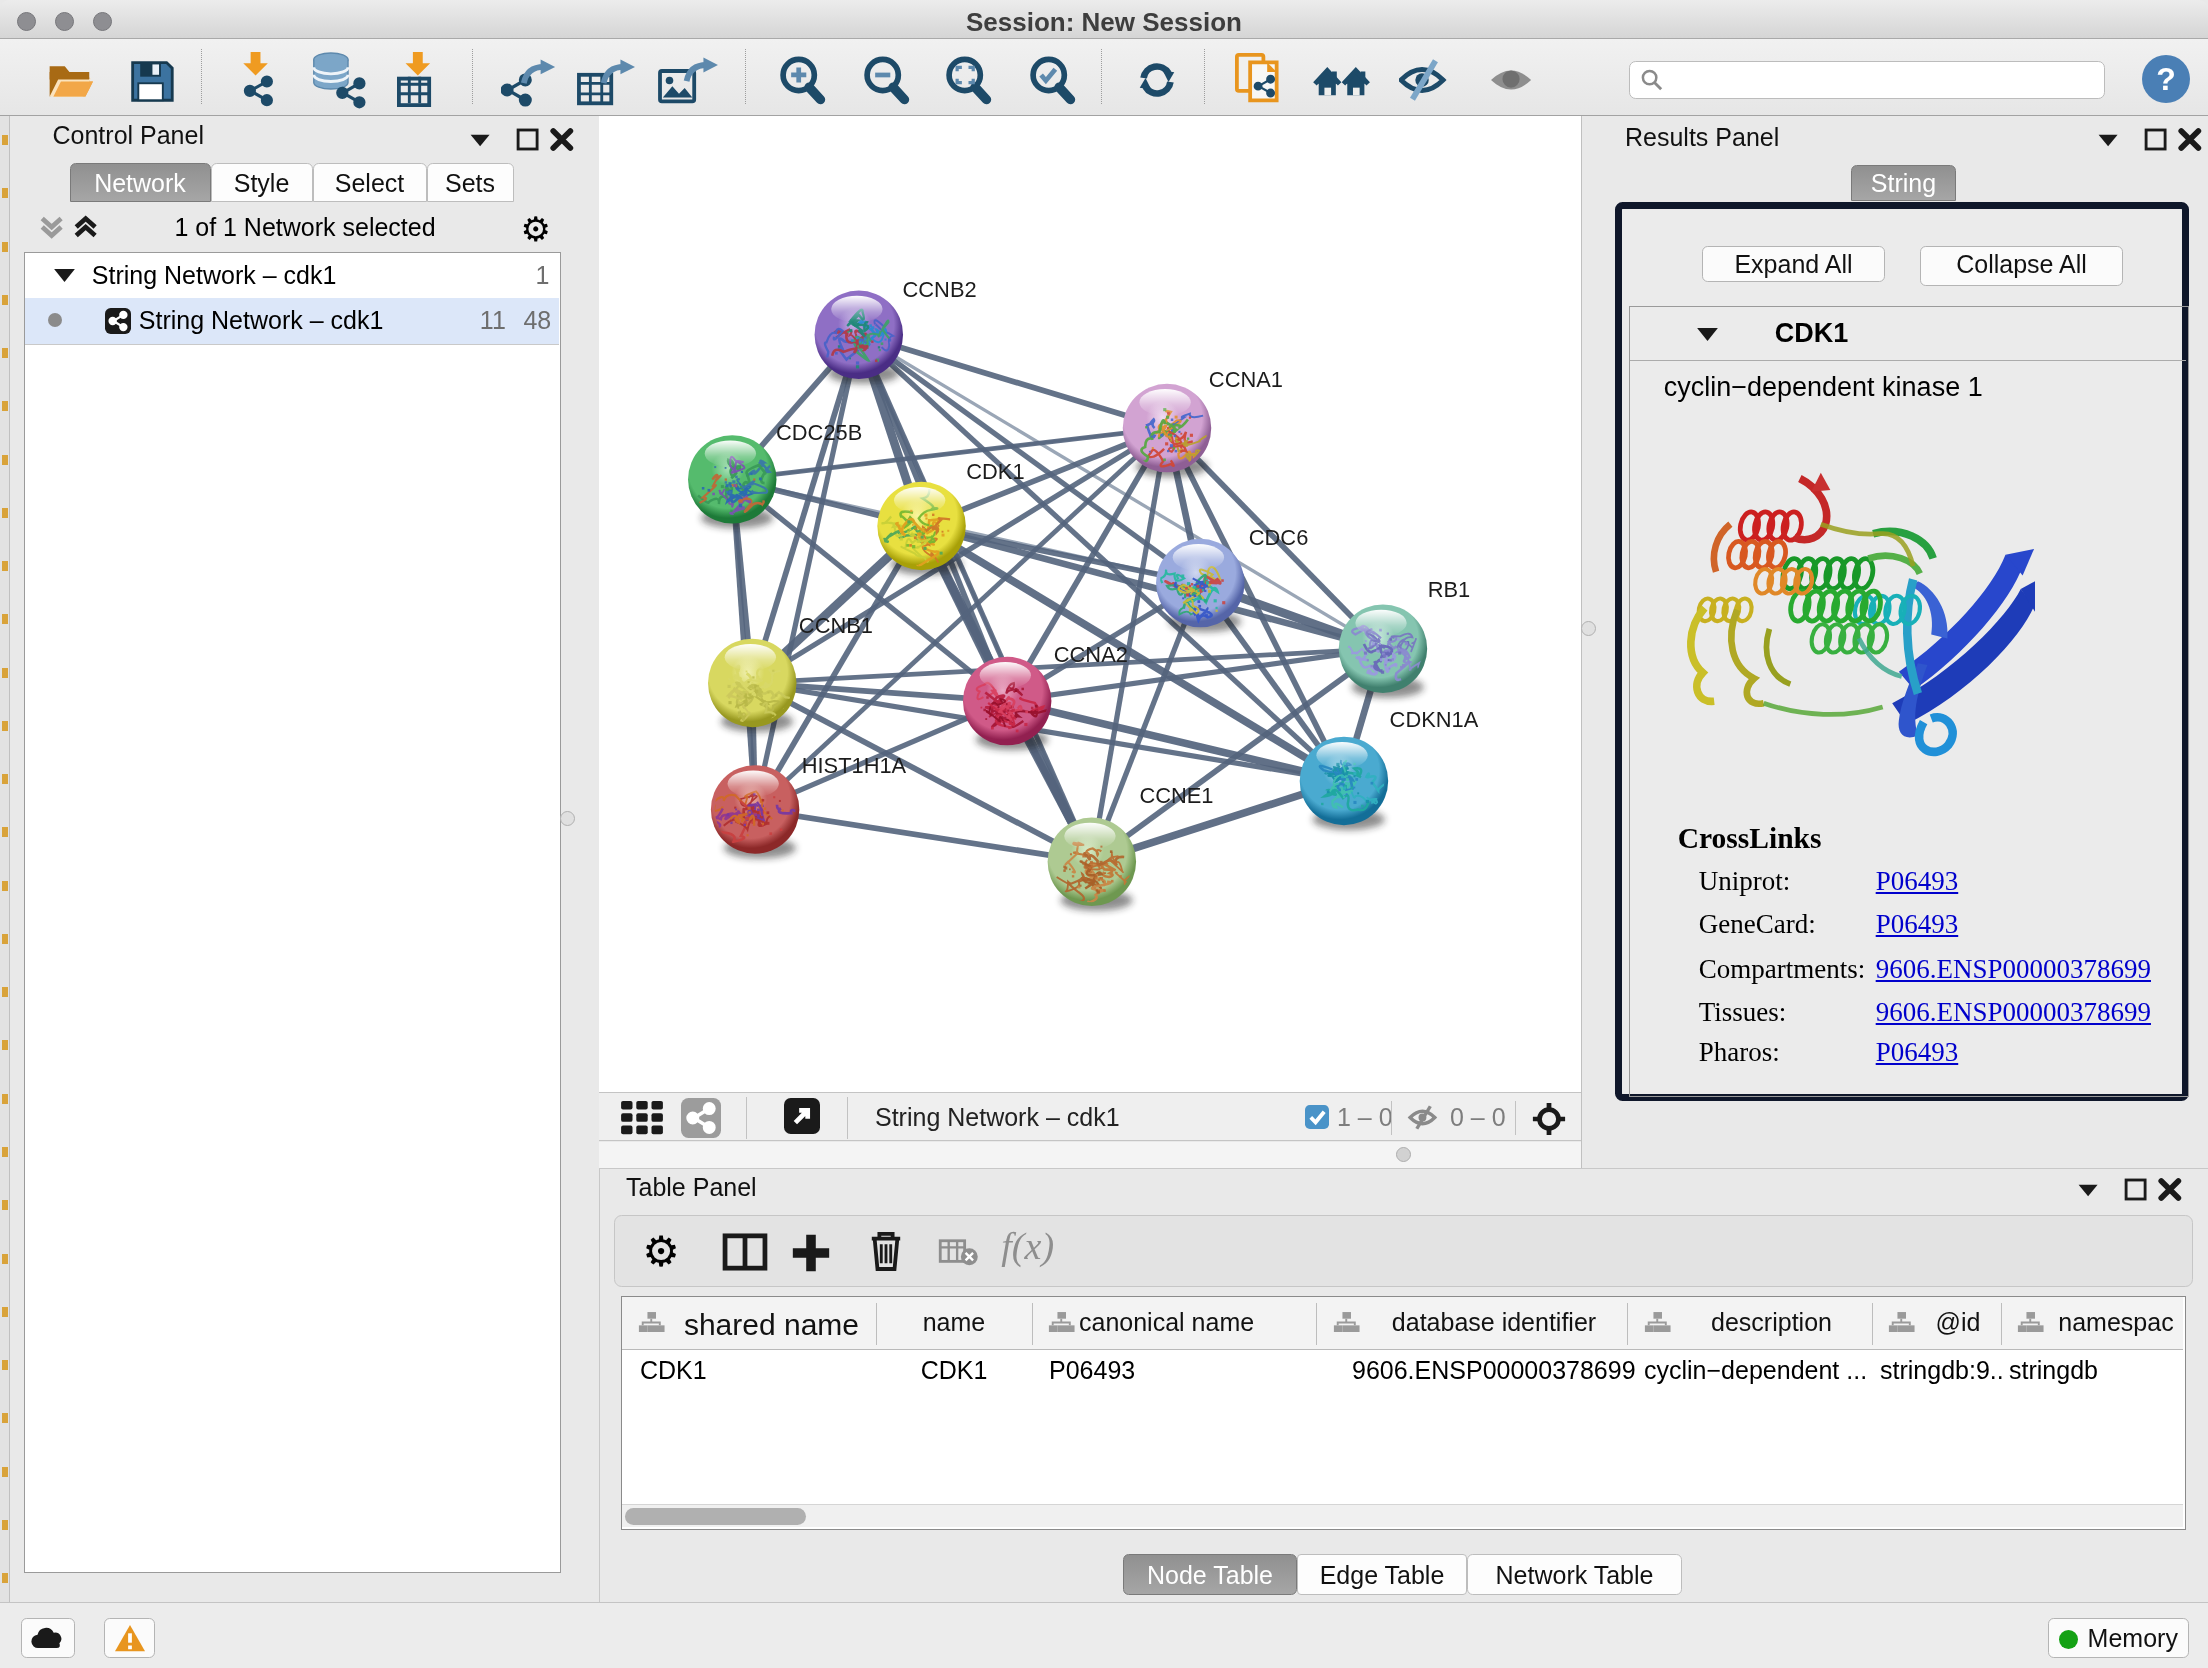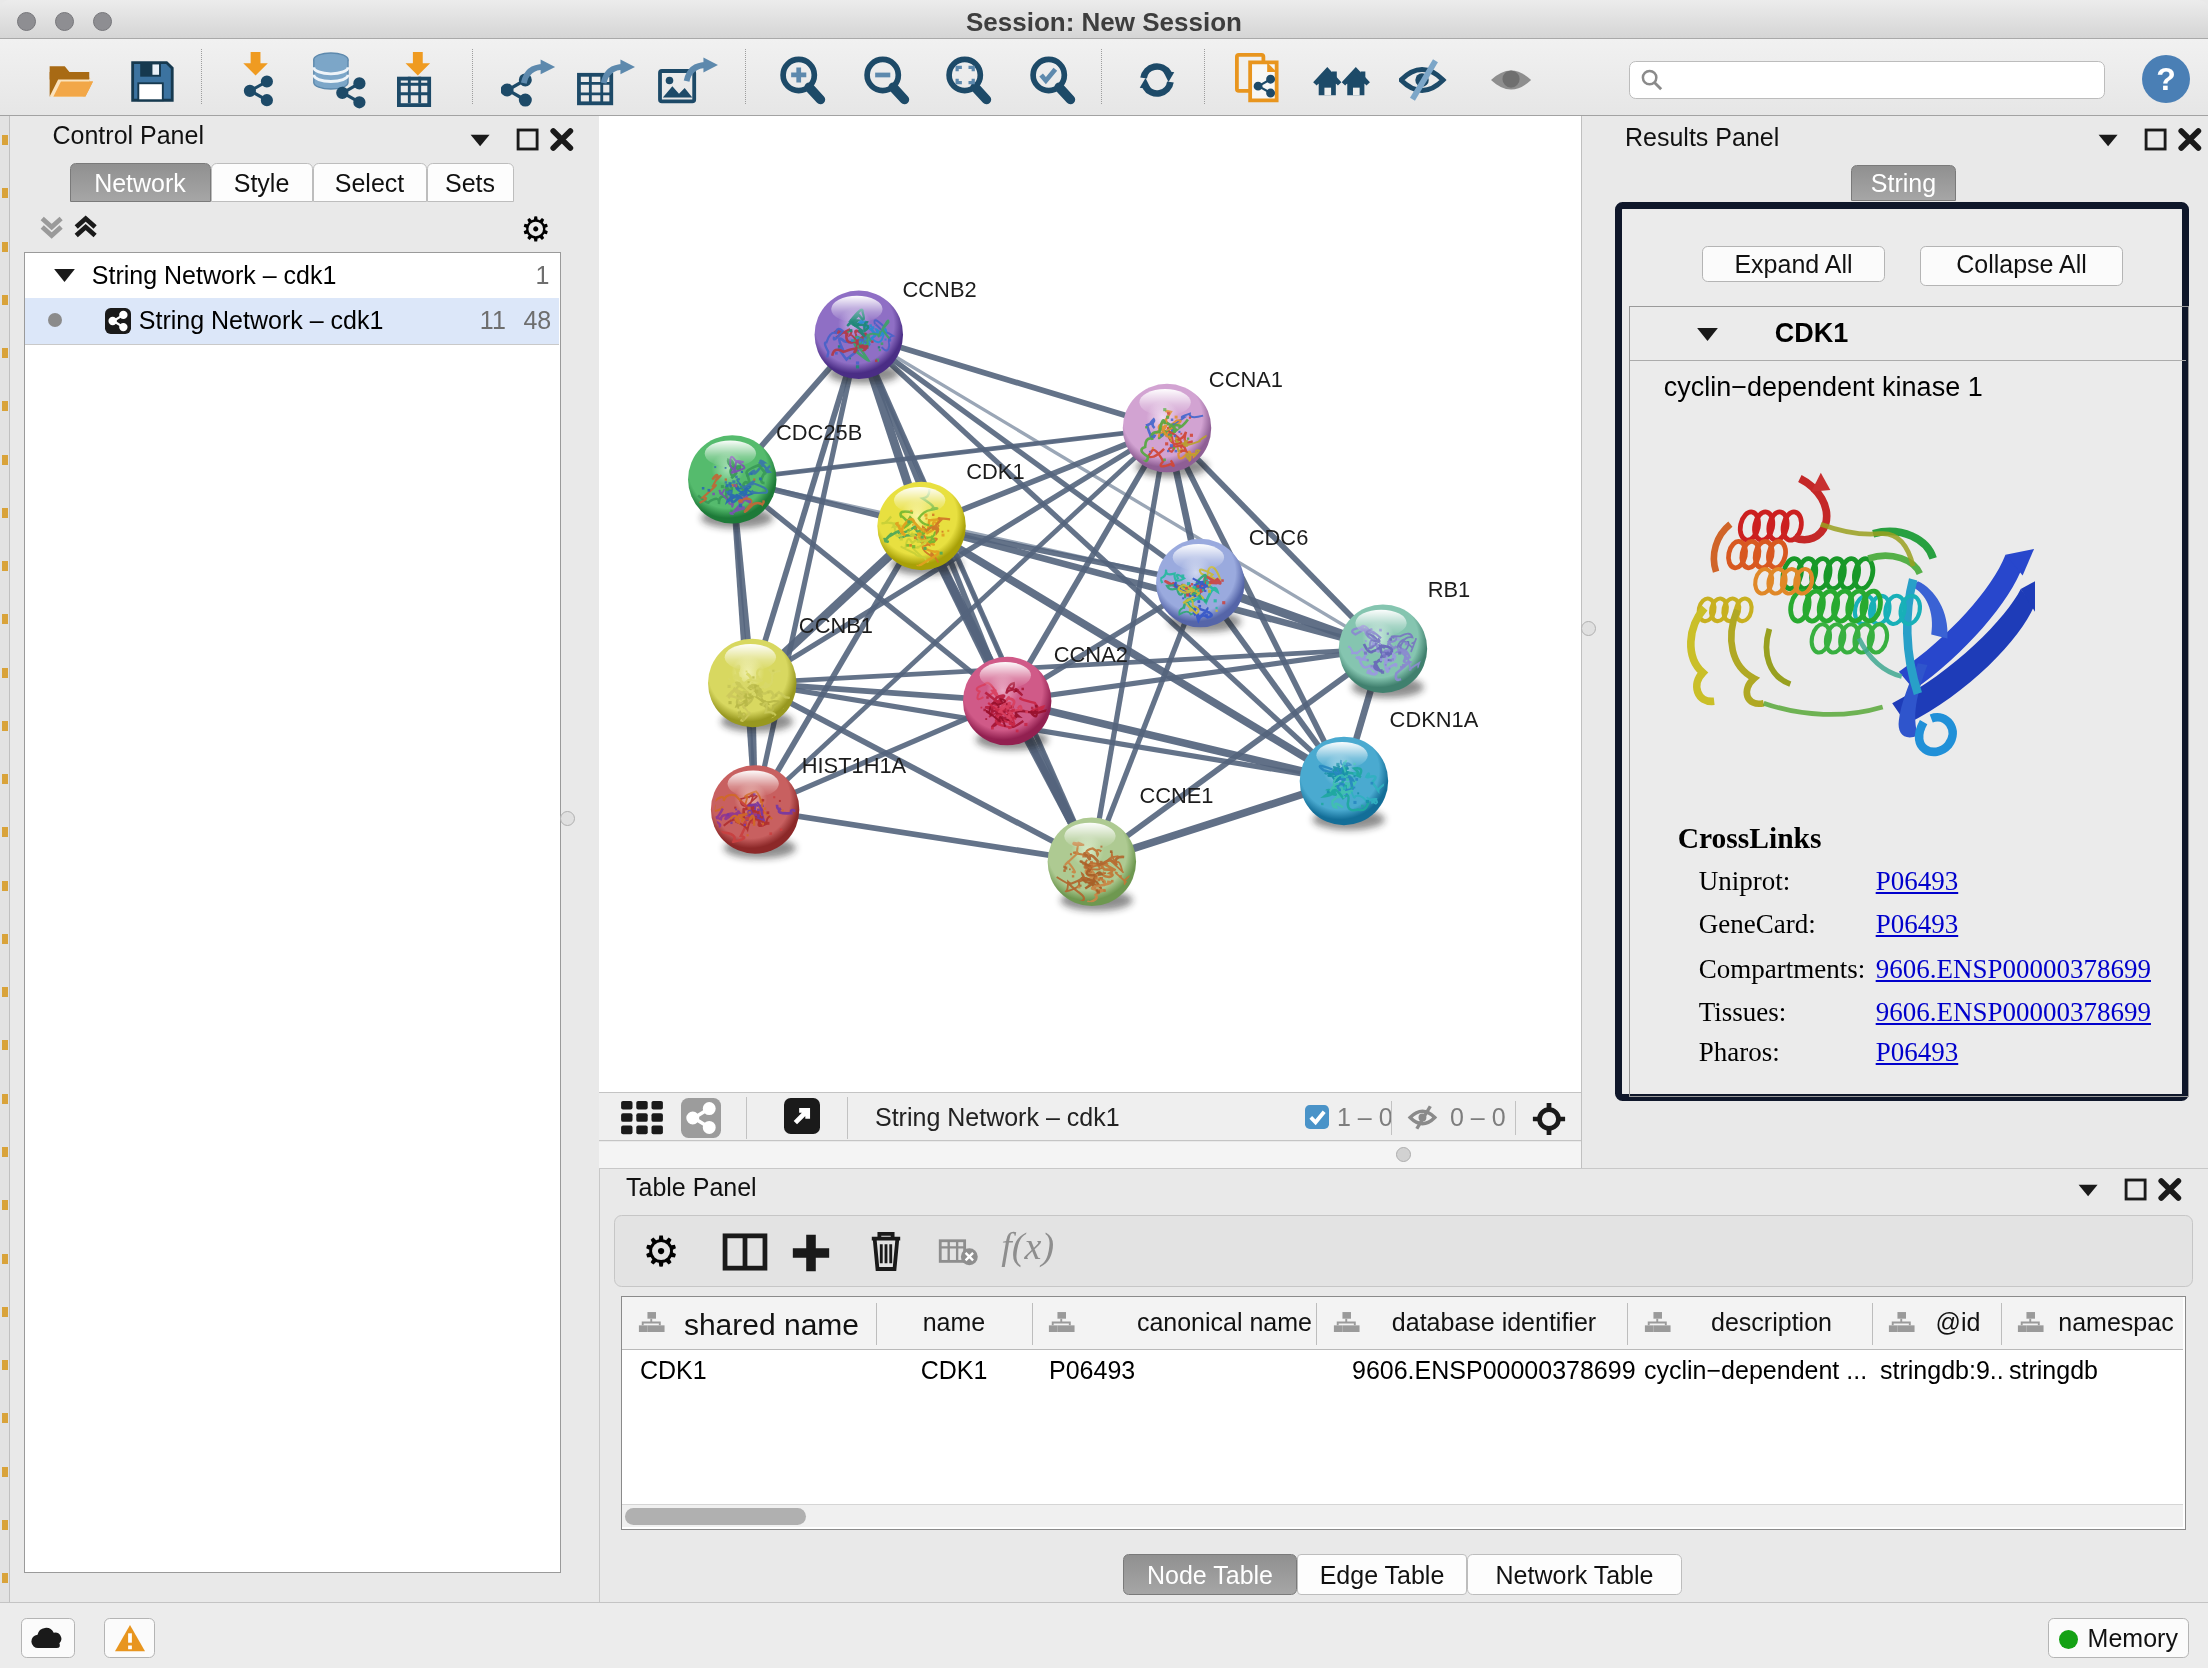--- a/index.html
+++ b/index.html
@@ -228,20 +228,21 @@
     <div class="whitetab" style="position:absolute;left:302px;top:47px;width:114px;height:39px;border-radius:5.7px 5.7px 0 0;font-size:25px;text-align:center;line-height:38px">Select</div>
     <div class="whitetab" style="position:absolute;left:416px;top:47px;width:87px;height:39px;border-radius:5.7px 5.7px 0 0;font-size:25px;text-align:center;line-height:38px">Sets</div>
     <svg style="position:absolute;left:27px;top:95px" width="67" height="34" viewBox="0 0 70 36">
 <g fill="none" stroke="#9a9a9a" stroke-width="5">
         <path d="M4 8 l10 9 10-9 M4 17 l10 9 10-9"></path>
       </g>
 <g fill="none" stroke="#1a1a1a" stroke-width="5">
         <path d="M40 17 l10-9 10 9 M40 26 l10-9 10 9"></path>
       </g>
     </svg>
+    <div style="position:absolute;left:0px;top:97px;width:589px;text-align:center;font-size:25px">1 of 1 Network selected</div>
     <div style="position:absolute;left:510px;top:93px;font-size:34px">⚙</div>
     <div style="position:absolute;left:13.3px;top:136px;width:537px;height:1321px;background:#ffffff;border:1.9px solid #9a9a9a">
       <div style="position:absolute;left:0;top:0;width:534px;height:45px;background:#fff;font-size:25px">
         <svg style="position:absolute;left:27px;top:14.3px" width="25" height="17" viewBox="0 0 26 18">
           <path d="M2 2 h22 l-11 14 z" fill="#1a1a1a"></path>
         </svg>
         <span style="position:absolute;left:67px;top:7.6px">String Network – cdk1</span>
         <span style="position:absolute;right:9.5px;top:7.6px;color:#6e6e6e">1</span>
       </div>
       <div style="position:absolute;left:0;top:45px;width:534px;height:47px;background:#dce7f9;border-bottom:1px solid #c9c9c9;font-size:25px">
@@ -1202,21 +1203,21 @@
         <div style="position:absolute;left:410px;top:5.7px;height:42px;border-left:1px solid #bdbdbd"></div>
         <span style="position:absolute;left:425px;top:13.3px"><svg width="28.5" height="25" viewBox="0 0 30 26">
             <g fill="#9a9a9a">
               <rect x="11" y="2" width="9" height="7"></rect>
               <rect x="2" y="16" width="9" height="7"></rect>
               <rect x="11" y="16" width="9" height="7"></rect>
               <rect x="20" y="16" width="9" height="7"></rect>
             </g>
             <path d="M15 9 v4 M6 16 v-3 h18 v3" stroke="#9a9a9a" stroke-width="2" fill="none"></path>
           </svg></span>
-        <div style="position:absolute;left:457px;top:10.5px;width:233px;text-align:right;font-size:25px;color:#111;white-space:nowrap;overflow:hidden">canonical name</div>
+        <div style="position:absolute;left:457px;top:10.5px;width:233px;text-align:left;font-size:25px;color:#111;white-space:nowrap;overflow:hidden">canonical name</div>
         <div style="position:absolute;left:694px;top:5.7px;height:42px;border-left:1px solid #bdbdbd"></div>
         <span style="position:absolute;left:710px;top:13.3px"><svg width="28.5" height="25" viewBox="0 0 30 26">
             <g fill="#9a9a9a">
               <rect x="11" y="2" width="9" height="7"></rect>
               <rect x="2" y="16" width="9" height="7"></rect>
               <rect x="11" y="16" width="9" height="7"></rect>
               <rect x="20" y="16" width="9" height="7"></rect>
             </g>
             <path d="M15 9 v4 M6 16 v-3 h18 v3" stroke="#9a9a9a" stroke-width="2" fill="none"></path>
           </svg></span>

